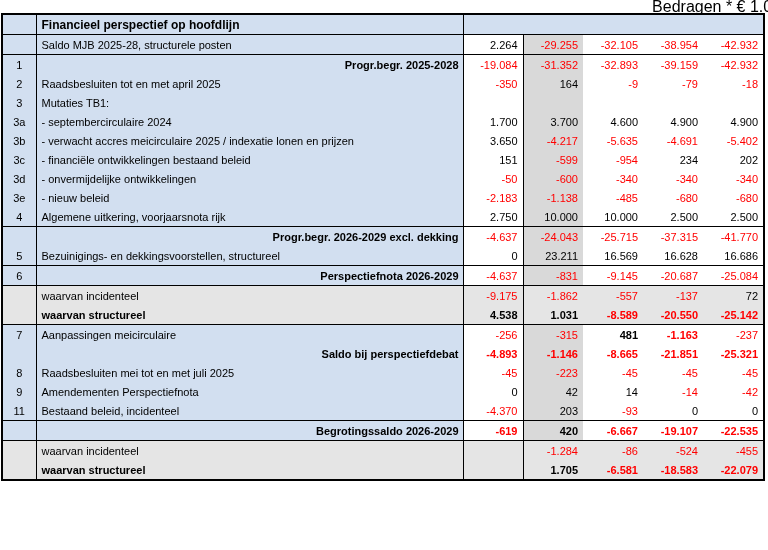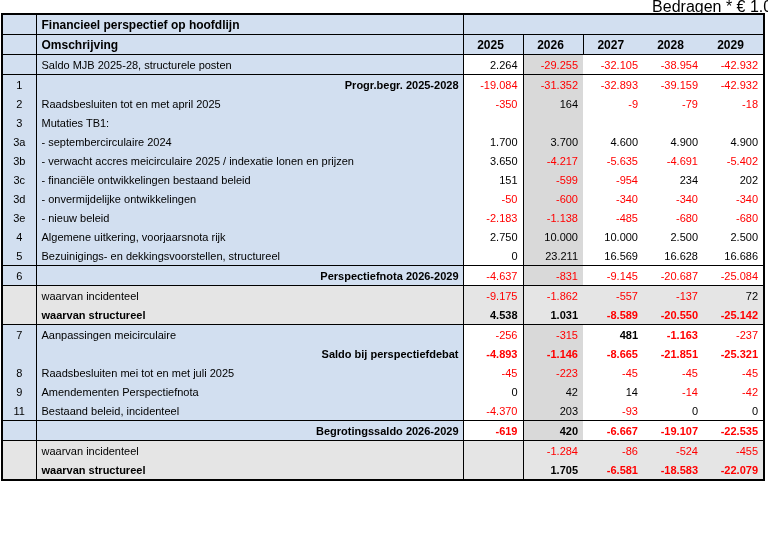--- a/index.html
+++ b/index.html
@@ -41,29 +41,20 @@
       <col class="w-year">
       <col class="w-year">
       <col class="w-year-last">
   </colgroup>
   <thead>
     <tr class="hb">
       <td class="c-id blue"></td>
       <td class="c-label blue b title-cell">Financieel perspectief op hoofdlijn</td>
       <td class="blue" colspan="5"></td>
     </tr>
-    <tr class="hb">
-      <td class="c-id blue"></td>
-      <td class="c-label blue b title-cell">Omschrijving</td>
-      <td class="c-val c-v0 blue b yh">2025</td>
-      <td class="c-val blue b yh hdr26">2026</td>
-      <td class="c-val blue b yh">2027</td>
-      <td class="c-val blue b yh">2028</td>
-      <td class="c-val blue b yh">2029</td>
-    </tr>
   </thead>
   <tbody>
       <tr>
     <td class="c-id blue"></td>
     <td class="c-label blue">Saldo MJB 2025-28, structurele posten</td>
     <td class="c-val c-v0">2.264</td>
     <td class="c-val neg gray26">-29.255</td>
     <td class="c-val neg">-32.105</td>
     <td class="c-val neg">-38.954</td>
     <td class="c-val neg">-42.932</td>
@@ -142,20 +133,29 @@
   </tr>
       <tr>
     <td class="c-id blue">4</td>
     <td class="c-label blue">Algemene uitkering, voorjaarsnota rijk</td>
     <td class="c-val c-v0">2.750</td>
     <td class="c-val gray26">10.000</td>
     <td class="c-val">10.000</td>
     <td class="c-val">2.500</td>
     <td class="c-val">2.500</td>
   </tr>
+      <tr class="bt">
+    <td class="c-id blue"></td>
+    <td class="c-label r b blue">Progr.begr. 2026-2029 excl. dekking</td>
+    <td class="c-val c-v0 neg">-4.637</td>
+    <td class="c-val neg gray26">-24.043</td>
+    <td class="c-val neg">-25.715</td>
+    <td class="c-val neg">-37.315</td>
+    <td class="c-val neg">-41.770</td>
+  </tr>
       <tr>
     <td class="c-id blue">5</td>
     <td class="c-label blue">Bezuinigings- en dekkingsvoorstellen, structureel</td>
     <td class="c-val c-v0">0</td>
     <td class="c-val gray26">23.211</td>
     <td class="c-val">16.569</td>
     <td class="c-val">16.628</td>
     <td class="c-val">16.686</td>
   </tr>
       <tr class="bt">

